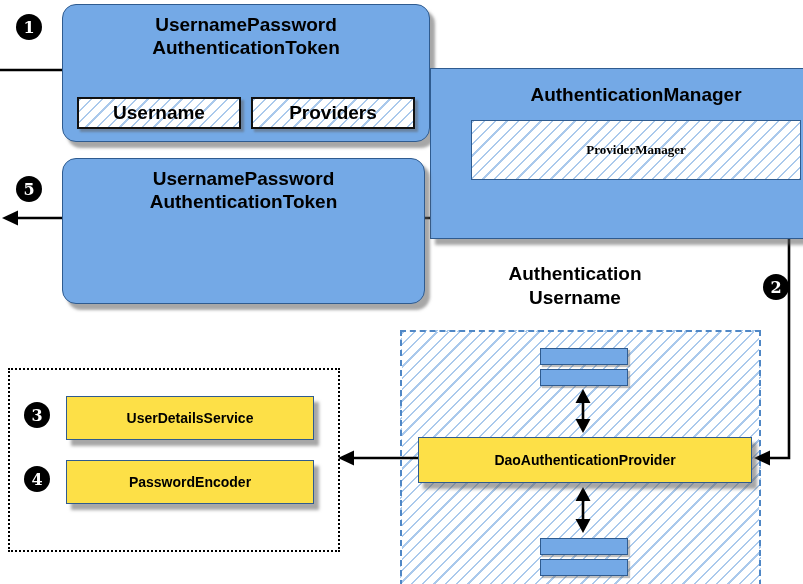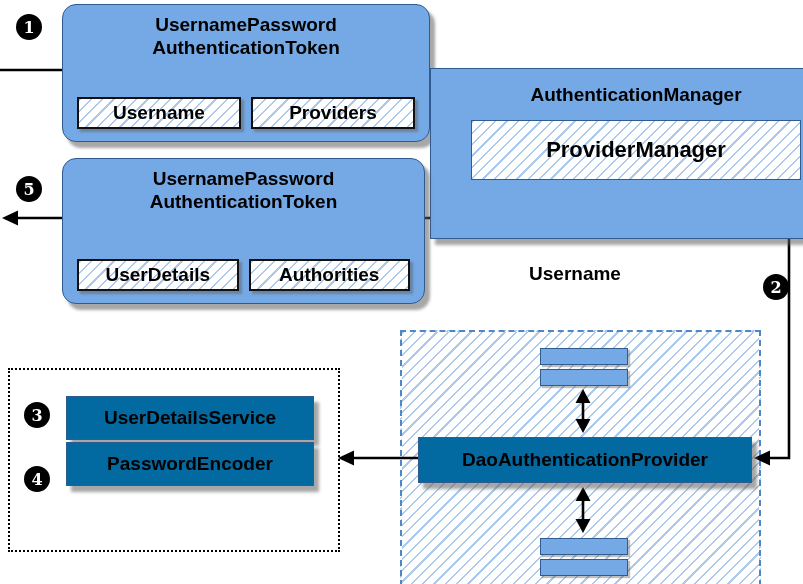--- a/index.html
+++ b/index.html
@@ -40,30 +40,30 @@
   .manager-box{
     background:#74a9e6;
     border:1.5px solid #2f5b8f;
     box-shadow:5px 6px 3px rgba(95,95,95,.55);
     padding:14px 40px 0 40px;
   }
   .inner-hatch-box{
     border:1.5px solid #2f5b8f;
     height:58px;margin-top:14px;
     display:flex;align-items:center;justify-content:center;
-    font-weight:bold;font-size:22px;
+    font-weight:bold;font-size:13px;font-family:Liberation Serif, serif;
   }
 
   
   .solid-box{
-    background:#0369a1;
+    background:#fde047;
     border:1.5px solid #2f5b8f;
     box-shadow:5px 6px 3px rgba(95,95,95,.55);
     display:flex;align-items:center;justify-content:center;
-    font-weight:bold;font-size:19px;
+    font-weight:bold;font-size:14px;
   }
 
   
   .bar{
     width:86px;height:15px;
     background:#74a9e6;border:1.5px solid #2f5b8f;
     box-shadow:2px 2px 1px rgba(95,95,95,.4);
   }
 
   .providers-panel{border:2px dashed #4f87c6;}
@@ -133,39 +133,36 @@
   <div class="abs manager-box" style="left:430px;top:68px;width:330px;height:155px">
     <div class="box-title">AuthenticationManager</div>
     <div class="inner-hatch-box hatch">ProviderManager</div>
   </div>
 
   <div class="abs token-box" style="left:62px;top:158px;width:333px;height:124px">
     <div class="box-title">
       <span class="tline">UsernamePassword</span>
       <span class="tline">AuthenticationToken</span>
     </div>
-    <div class="fields">
-      <div class="field-box hatch">UserDetails</div>
-      <div class="field-box hatch">Authorities</div>
-    </div>
   </div>
 
   <div class="abs providers-label" style="left:455px;top:262px;width:240px">
+    <span class="tline">Authentication</span>
     <span class="tline">Username</span>
   </div>
 
   <div class="abs bar" style="left:540px;top:348px"></div>
   <div class="abs bar" style="left:540px;top:369px"></div>
   <div class="abs bar" style="left:540px;top:538px"></div>
   <div class="abs bar" style="left:540px;top:559px"></div>
 
   <div class="abs solid-box" style="left:418px;top:437px;width:332px;height:44px">DaoAuthenticationProvider</div>
 
   <div class="abs solid-box" style="left:66px;top:396px;width:246px;height:42px">UserDetailsService</div>
-  <div class="abs solid-box" style="left:66px;top:442px;width:246px;height:42px">PasswordEncoder</div>
+  <div class="abs solid-box" style="left:66px;top:460px;width:246px;height:42px">PasswordEncoder</div>
 
   <div class="abs badge" style="left:16px;top:14px">1</div>
   <div class="abs badge" style="left:763px;top:274px">2</div>
   <div class="abs badge" style="left:24px;top:402px">3</div>
   <div class="abs badge" style="left:24px;top:466px">4</div>
   <div class="abs badge" style="left:16px;top:176px">5</div>
 
 </div>
 
 </body></html>

